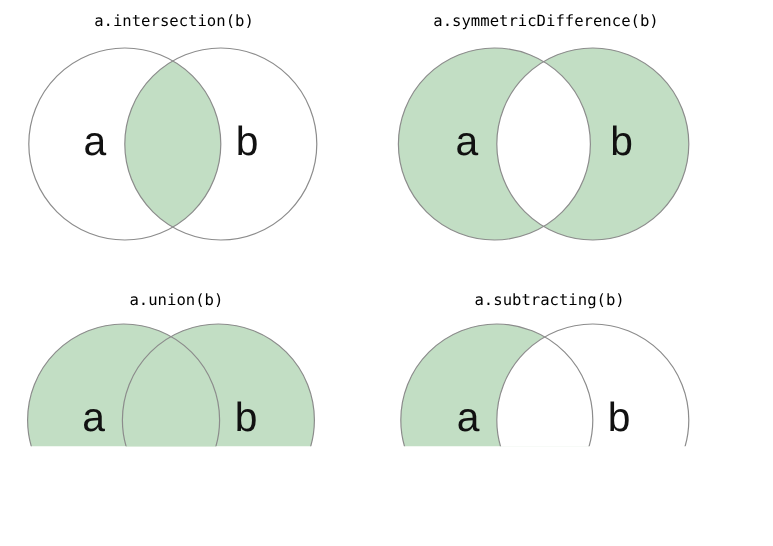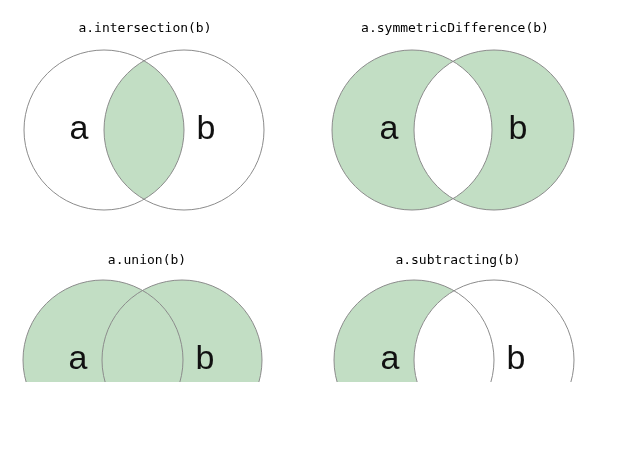--- a/index.html
+++ b/index.html
@@ -6,21 +6,20 @@
     margin: 0;
     padding: 0;
     background: #ffffff;
   }
   .figure-wrap {
     position: relative;
     width: 644px;
     height: 372px;
     background: #ffffff;
     overflow: hidden;
-    margin-top: 10px;
   }
   svg { display: block; }
   .venn-title {
     font-family: "DejaVu Sans Mono", "Liberation Mono", monospace;
     font-size: 13px;
     fill: #000000;
   }
   .venn-label {
     font-family: "Liberation Sans", "DejaVu Sans", sans-serif;
     font-size: 34px;

